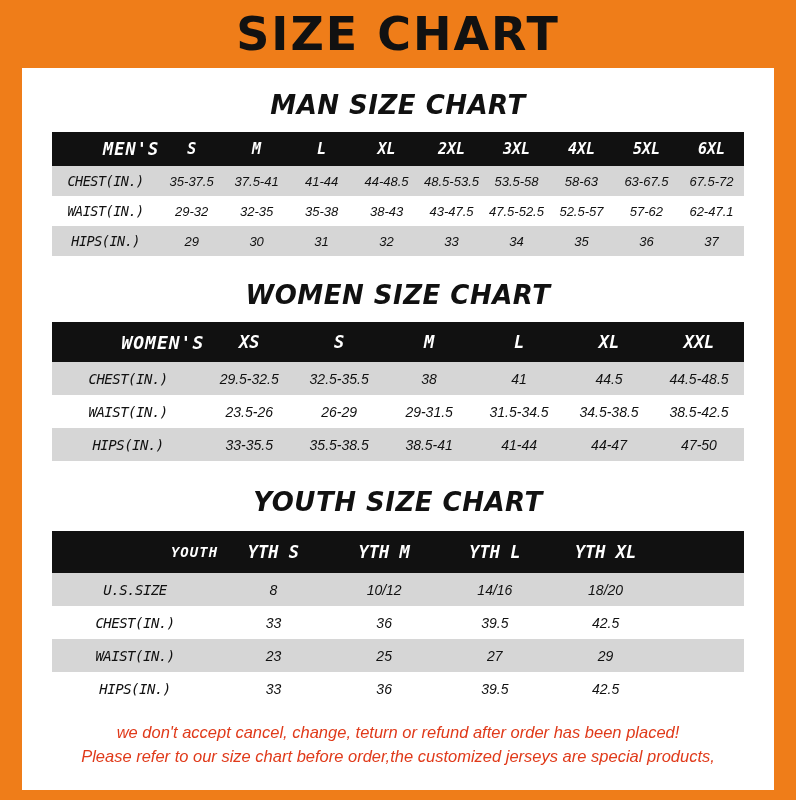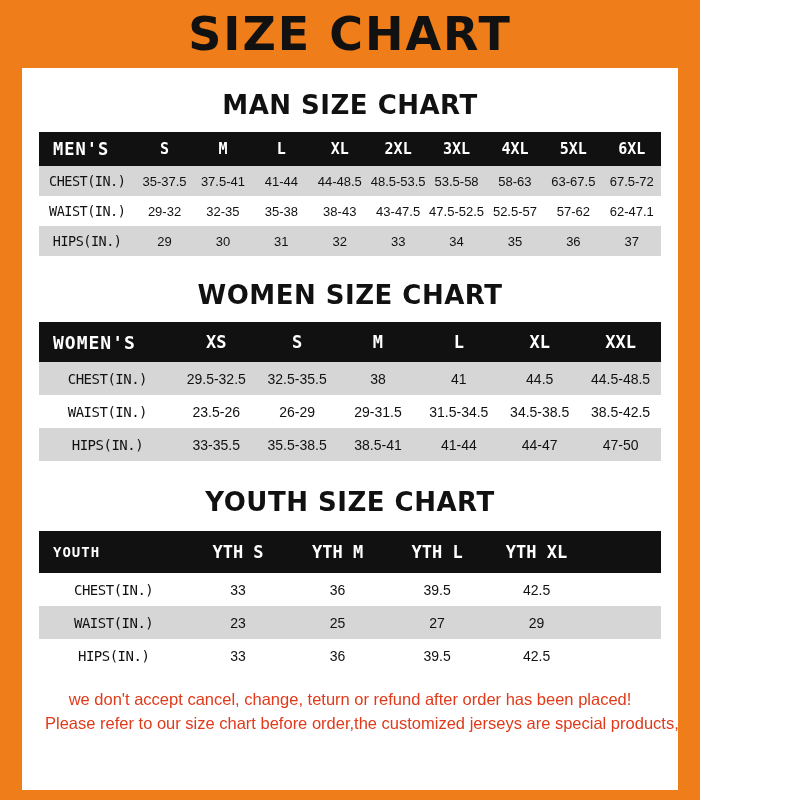--- a/index.html
+++ b/index.html
@@ -8,21 +8,21 @@
   }
   body {
     width: 800px;
     height: 800px;
     background: #ffffff;
     font-family: "Liberation Sans", sans-serif;
     overflow: hidden;
   }
   .page {
     position: relative;
-    width: 700px;
+    width: 796px;
     height: 800px;
     background: #ffffff;
     box-sizing: border-box;
     border-left: 22px solid #ef7d19;
     border-right: 22px solid #ef7d19;
     border-bottom: 10px solid #ef7d19;
   }
   .banner {
     height: 68px;
     background: #ef7d19;
@@ -33,22 +33,23 @@
   }
   .banner-title {
     font-family: "DejaVu Sans", sans-serif;
     font-weight: bold;
     font-size: 46px;
     letter-spacing: 2px;
     color: #111111;
     line-height: 1;
   }
   .content {
-    padding: 0 17px;
+    padding: 0 30px;
     box-sizing: border-box;
+    font-style: italic;
   }
   .section-title {
     text-align: center;
     font-family: "DejaVu Sans", sans-serif;
     font-weight: bold;
     font-size: 26px;
     color: #111111;
     letter-spacing: 0.5px;
   }
   .t1-title { margin: 22px 0 12px; }
@@ -68,21 +69,21 @@
   
   .chart thead tr {
     background: #111111;
   }
   .chart thead th {
     color: #ffffff;
     font-family: "DejaVu Sans Mono", monospace;
     font-weight: bold;
   }
   .chart thead th.rowlabel {
-    text-align: left;
+    text-align: right;
     padding-left: 14px;
     letter-spacing: 1px;
   }
   .chart tbody td {
     color: #111111;
     font-family: "Liberation Sans", sans-serif;
   }
   .chart tbody td.rowlabel {
     font-family: "DejaVu Sans Mono", monospace;
     letter-spacing: -0.5px;
@@ -269,20 +270,28 @@
         <tr>
           <th class="rowlabel">YOUTH</th>
           <th>YTH S</th>
           <th>YTH M</th>
           <th>YTH L</th>
           <th>YTH XL</th>
           <th></th>
         </tr>
       </thead>
       <tbody>
+        <tr class="alt">
+          <td class="rowlabel">U.S.SIZE</td>
+          <td>8</td>
+          <td>10/12</td>
+          <td>14/16</td>
+          <td>18/20</td>
+          <td></td>
+        </tr>
         <tr class="plain">
           <td class="rowlabel">CHEST(IN.)</td>
           <td>33</td>
           <td>36</td>
           <td>39.5</td>
           <td>42.5</td>
           <td></td>
         </tr>
         <tr class="alt">
           <td class="rowlabel">WAIST(IN.)</td>

